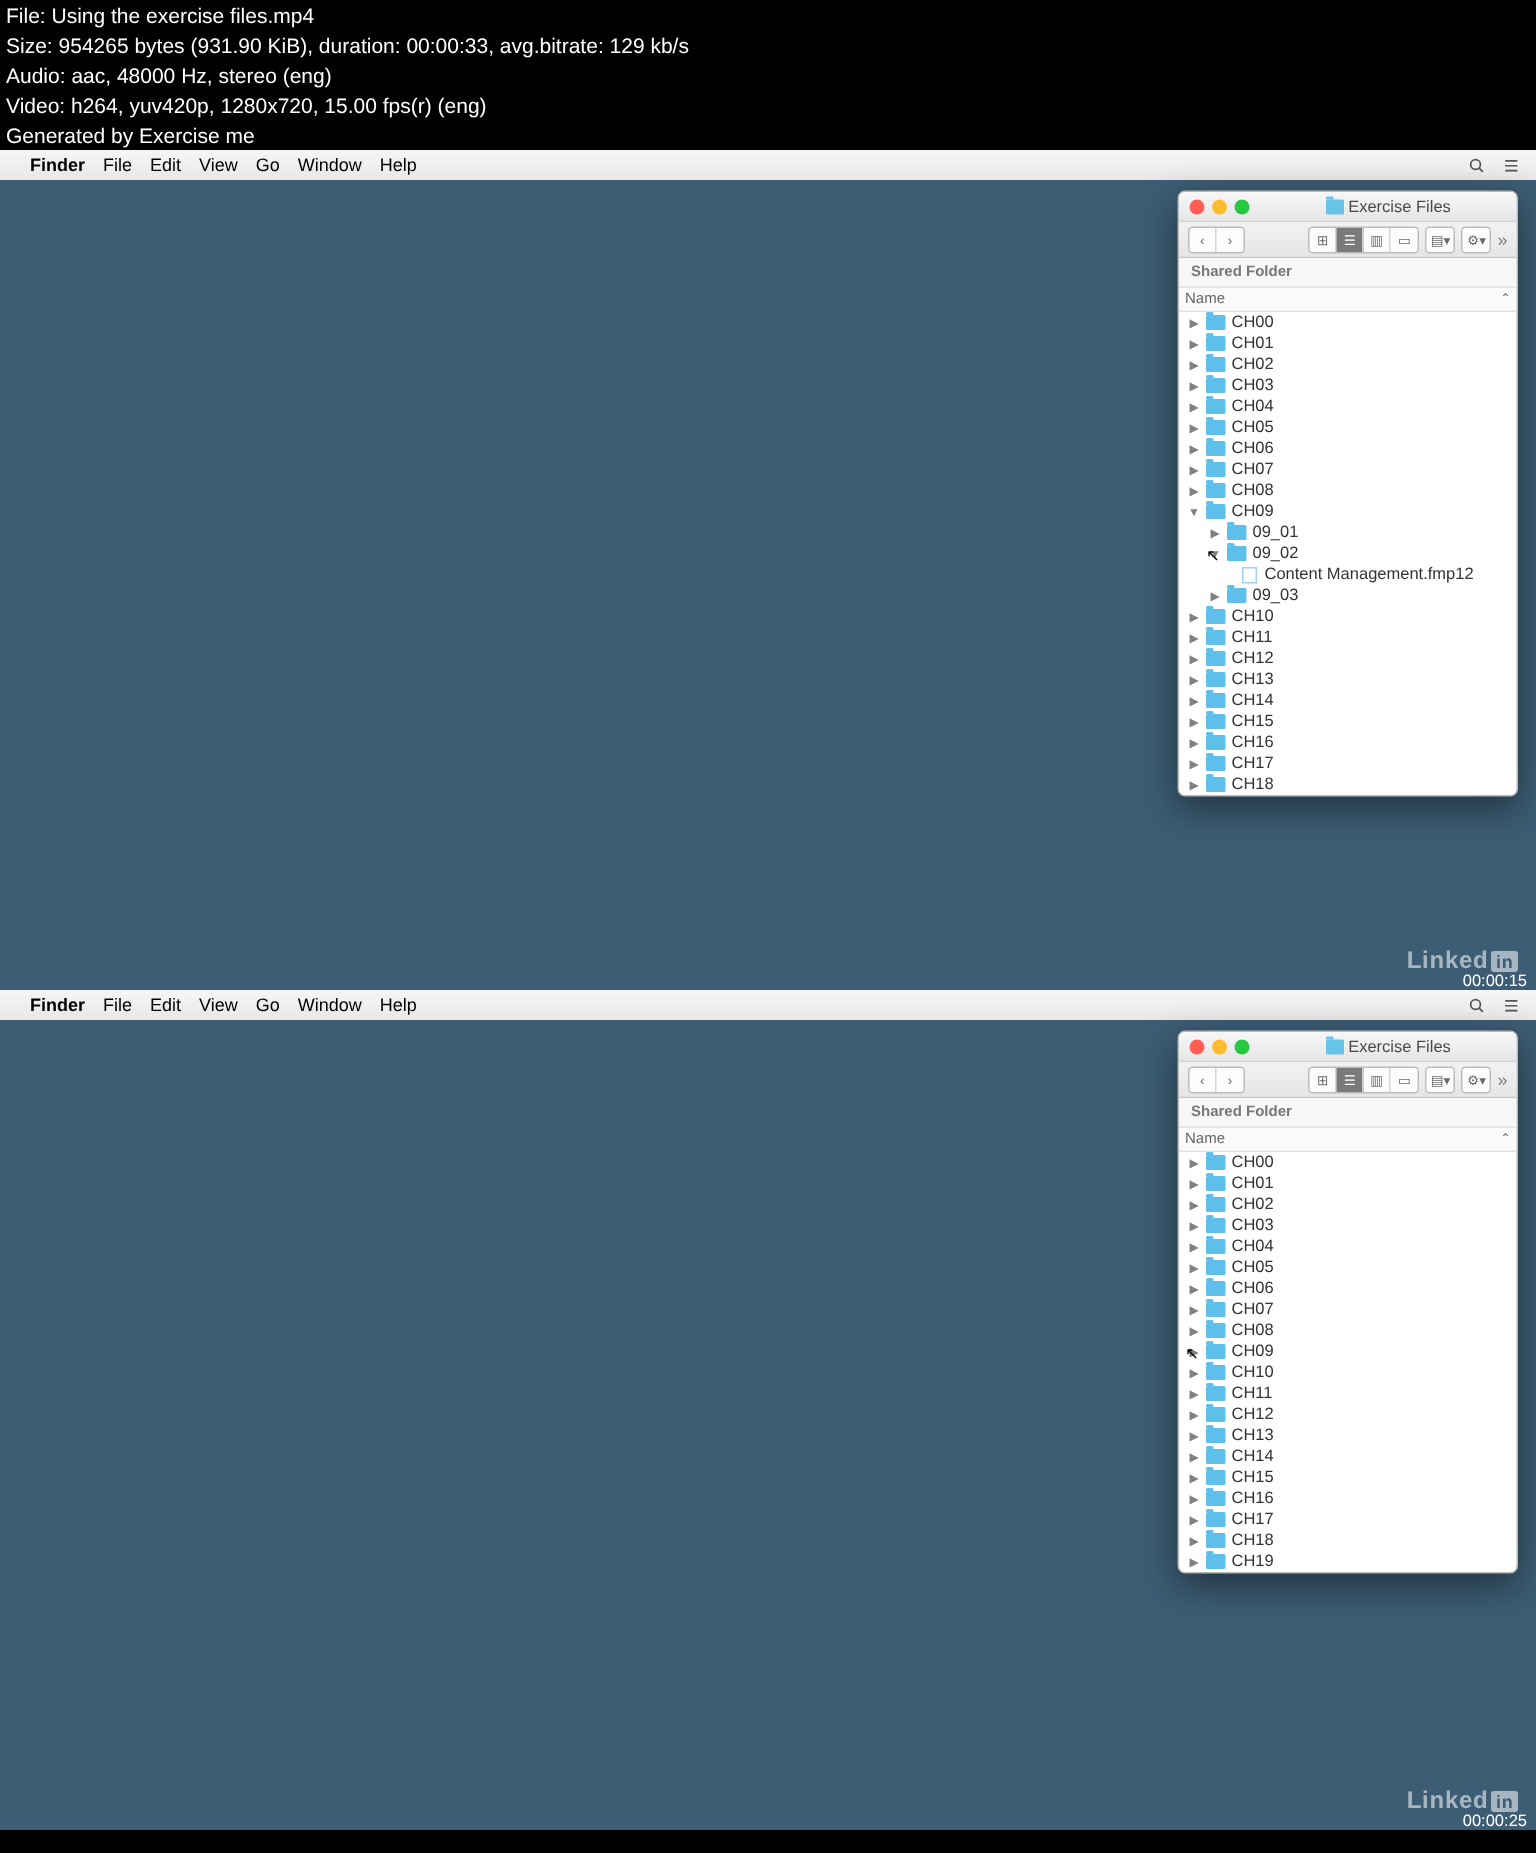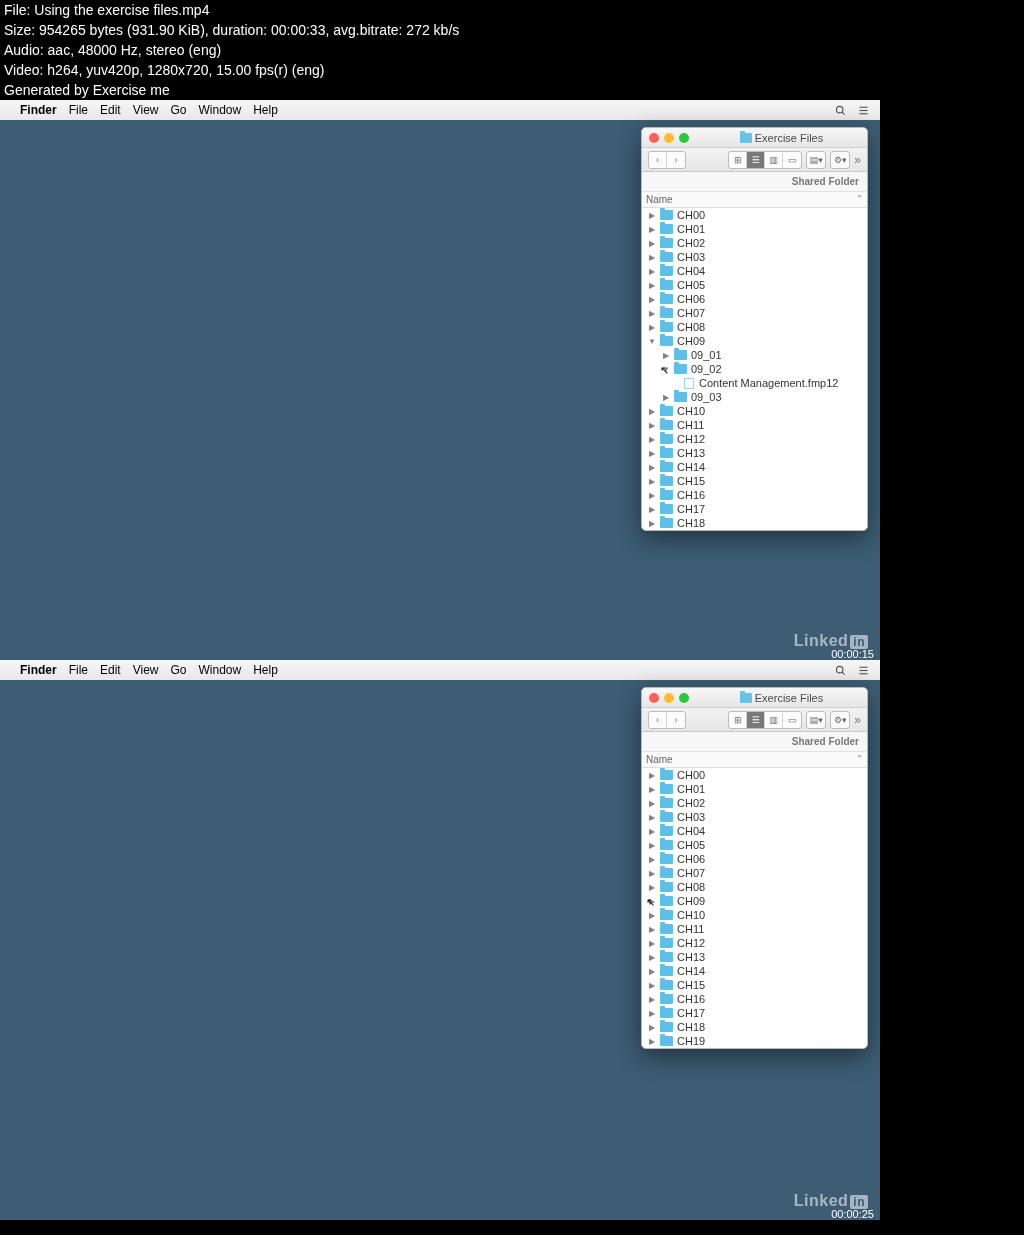--- a/index.html
+++ b/index.html
@@ -1,18 +1,18 @@
 <!DOCTYPE html>
 <html><head>
 <meta charset="utf-8">
 <style>
 * { margin: 0; padding: 0; box-sizing: border-box; font-family: -apple-system, BlinkMacSystemFont, "Lucida Grande", sans-serif; }
 body { background: #000; width: 1024px; }
 .header-info { color: #fff; font-size: 14px; padding: 2px 4px; line-height: 16px; }
-.frame { position: relative; width: 880px; background: #3c5d74; }
+.frame { position: relative; width: 1024px; background: #3c5d74; }
 .frame1 { height: 560px; }
 .frame2 { height: 560px; }
 .menubar { height: 20px; background: linear-gradient(#f6f6f6,#e8e8e8); display: flex; align-items: center; font-size: 12px; color: #000; }
 .menubar .apple { margin: 0 10px; font-size: 14px; }
 .menubar .app { font-weight: bold; margin-right: 12px; }
 .menubar .mitem { margin-right: 12px; }
 .menubar .spacer { flex: 1; }
 .menubar .ricon { margin-right: 10px; display: inline-flex; }
 .watermark { position: absolute; bottom: 10px; right: 12px; color: rgba(255,255,255,0.55); font-size: 16px; font-weight: 600; letter-spacing: 0.5px; margin-top: 13px; }
 .watermark .box { background: rgba(255,255,255,0.55); color: #3c5d74; padding: 0 3px; margin-left: 2px; font-size: 12px; border-radius: 2px; }
@@ -24,39 +24,39 @@
 .tl.r { background: #ff5f57; } .tl.y { background: #febc2e; } .tl.g { background: #28c840; }
 .wtitle { flex: 1; text-align: center; font-size: 11px; color: #4a4a4a; display: flex; align-items: center; justify-content: center; gap: 3px; }
 .wtitle .foldicon { width: 12px; height: 10px; background: #68c3e8; border-radius: 1px; position: relative; }
 .wtitle .foldicon::before { content:''; position:absolute; top:-2px; left:0; width:5px; height:2px; background:#68c3e8; border-radius:1px 1px 0 0; }
 .toolbar { height: 24px; background: linear-gradient(#f2f2f2,#e6e6e6); border-bottom: 1px solid #c9c9c9; display: flex; align-items: center; padding: 0 6px; gap: 4px; }
 .navbtns, .viewbtns, .arrbtn, .gearbtn, .more { display: flex; border: 1px solid #bdbdbd; border-radius: 3px; overflow: hidden; background: #fcfcfc; }
 .tb { width: 18px; height: 16px; display: flex; align-items: center; justify-content: center; font-size: 9px; color: #6a6a6a; border-right: 1px solid #d4d4d4; }
 .tb:last-child { border-right: none; }
 .tb.active { background: #7a7a7a; color: #fff; }
 .more { border: none; background: transparent; color: #7a7a7a; font-size: 12px; }
-.shared { font-size: 10px; color: #777; padding: 4px 8px; background: #f7f7f7; border-bottom: 1px solid #e2e2e2; font-weight:600;text-align:right; }
+.shared { font-size: 10px; color: #777; padding: 4px 8px; background: #f7f7f7; border-bottom: 1px solid #e2e2e2; font-weight:600; }
 .colhdr { display: flex; justify-content: space-between; padding: 2px 4px; font-size: 10px; color: #666; background: #fafafa; border-bottom: 1px solid #e0e0e0; }
 .colhdr .caret { font-size: 8px; }
 .rows { font-size: 11px; color: #333; }
 .row { display: flex; align-items: center; height: 14px; padding-left: 6px; }
 .row .tri { width: 8px; font-size: 8px; color: #808080; text-align: center; }
 .row .fi { width: 13px; height: 10px; background: #5ec0ea; border-radius: 1px; margin: 0 4px; position: relative; }
 .row .fi::before { content:''; position:absolute; top:-2px; left:0; width:5px; height:2px; background:#5ec0ea; border-radius:1px 1px 0 0; }
 .row .doci { width: 10px; height: 11px; background: #fff; border: 1px solid #9bd4ec; margin: 0 5px; position:relative; }
 .row.indent1 { padding-left: 20px; }
 .row.indent2 { padding-left: 40px; }
 .cursor-arrow { position: absolute; font-size: 11px; color: #000; }
 svg.icon { width: 13px; height: 13px; }
 </style>
 </head>
 <body>
 
 <div class="header-info">File: Using the exercise files.mp4</div>
-<div class="header-info">Size: 954265 bytes (931.90 KiB), duration: 00:00:33, avg.bitrate: 272 kb/s</div>
+<div class="header-info">Size: 954265 bytes (931.90 KiB), duration: 00:00:33, avg.bitrate: 129 kb/s</div>
 <div class="header-info">Audio: aac, 48000 Hz, stereo (eng)</div>
 <div class="header-info">Video: h264, yuv420p, 1280x720, 15.00 fps(r) (eng)</div>
 <div class="header-info">Generated by Exercise me</div>
 
 <div class="frame frame1">
 
   <div class="menubar">
     <span class="apple"></span>
     <span class="app">Finder</span>
     <span class="mitem">File</span>

